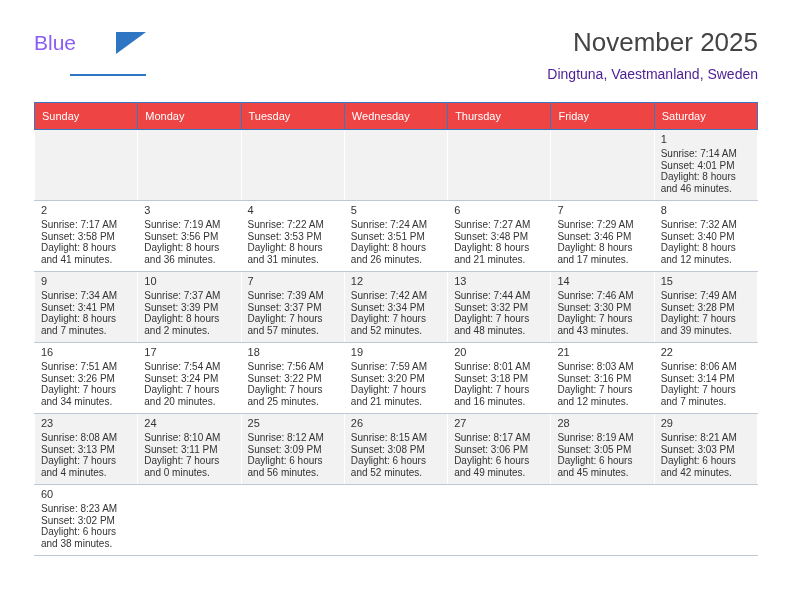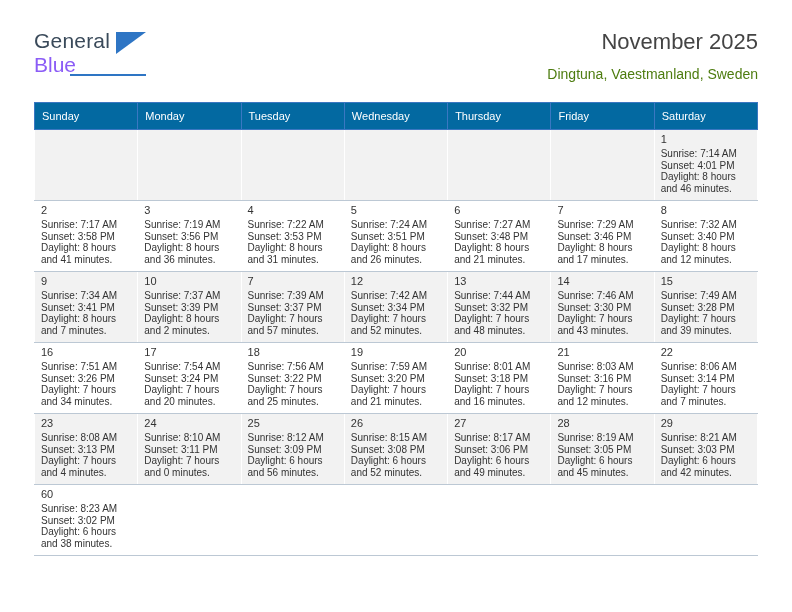--- a/index.html
+++ b/index.html
@@ -62,40 +62,40 @@
     top: 50px;
     width: 76px;
     height: 2px;
     background: #2e75c4;
   }
   .title-block {
     text-align: right;
     padding-top: 2px;
   }
   .title {
-    font-size: 22px;
+    font-size: 26px;
     color: #444444;
     font-weight: normal;
     line-height: 32px;
   }
   .subtitle {
     font-size: 14px;
-    color: #4d7c0f;
+    color: #4c1d95;
     margin-top: 7px;
     line-height: 18px;
   }
   
   table.calendar {
     width: 724px;
     border-collapse: collapse;
     margin-top: 12px;
     table-layout: fixed;
   }
   table.calendar th {
-    background: #0369a1;
+    background: #ef4444;
     color: #ffffff;
     font-size: 11px;
     font-weight: normal;
     text-align: left;
     padding: 5px 0 5px 7px;
     height: 16px;
     border: 1px solid #3a77c2;
   }
   table.calendar td {
     vertical-align: top;
@@ -134,21 +134,20 @@
     white-space: nowrap;
   }
 </style>
 </head>
 <body>
 
 <div class="page">
 
   <div class="header">
     <div class="logo">
-      <div class="logo-general">General</div>
       <div class="logo-blue">Blue</div>
       <div class="logo-flag"></div>
       <div class="logo-underline"></div>
     </div>
     <div class="title-block">
       <div class="title">November 2025</div>
       <div class="subtitle">Dingtuna, Vaestmanland, Sweden</div>
     </div>
   </div>
 

